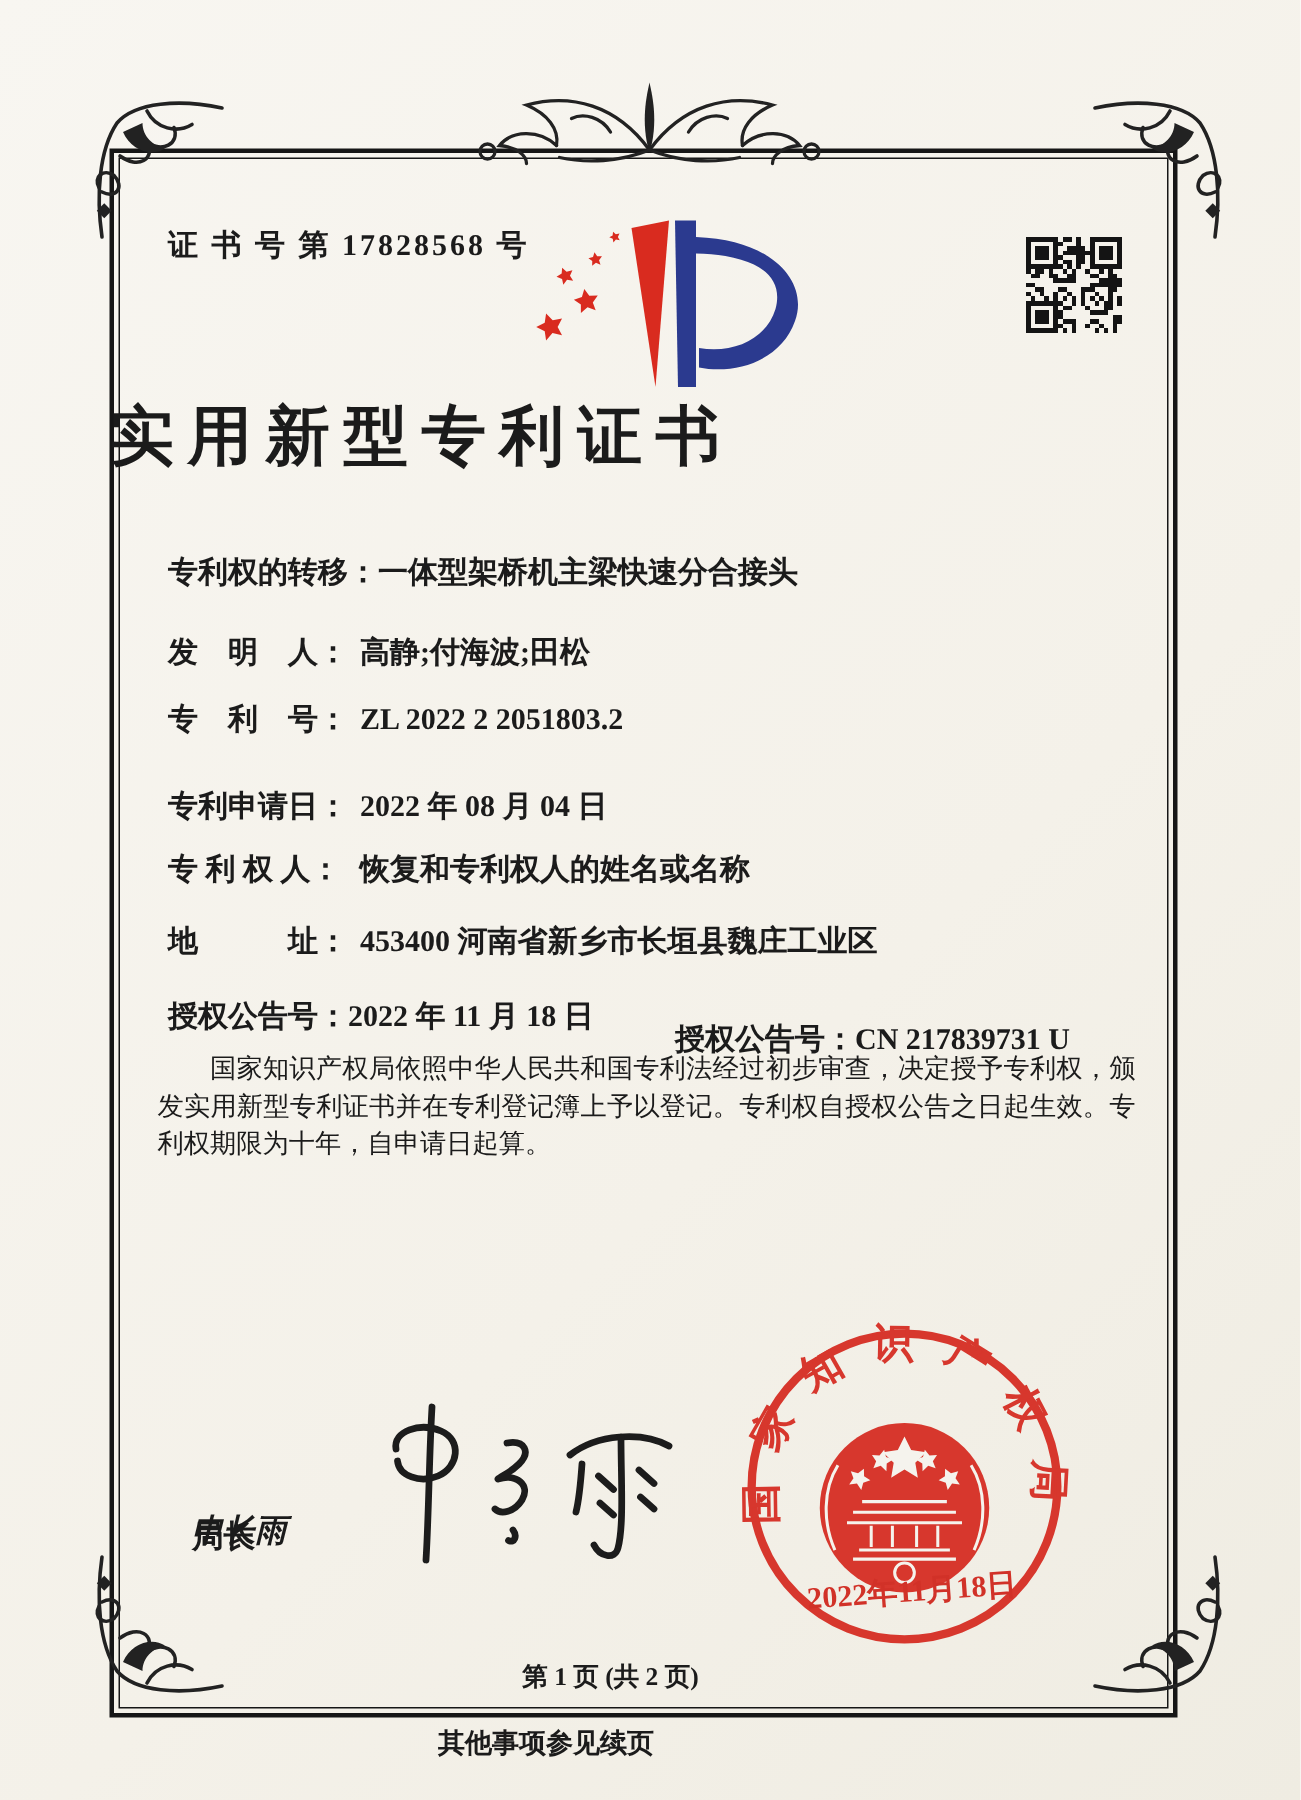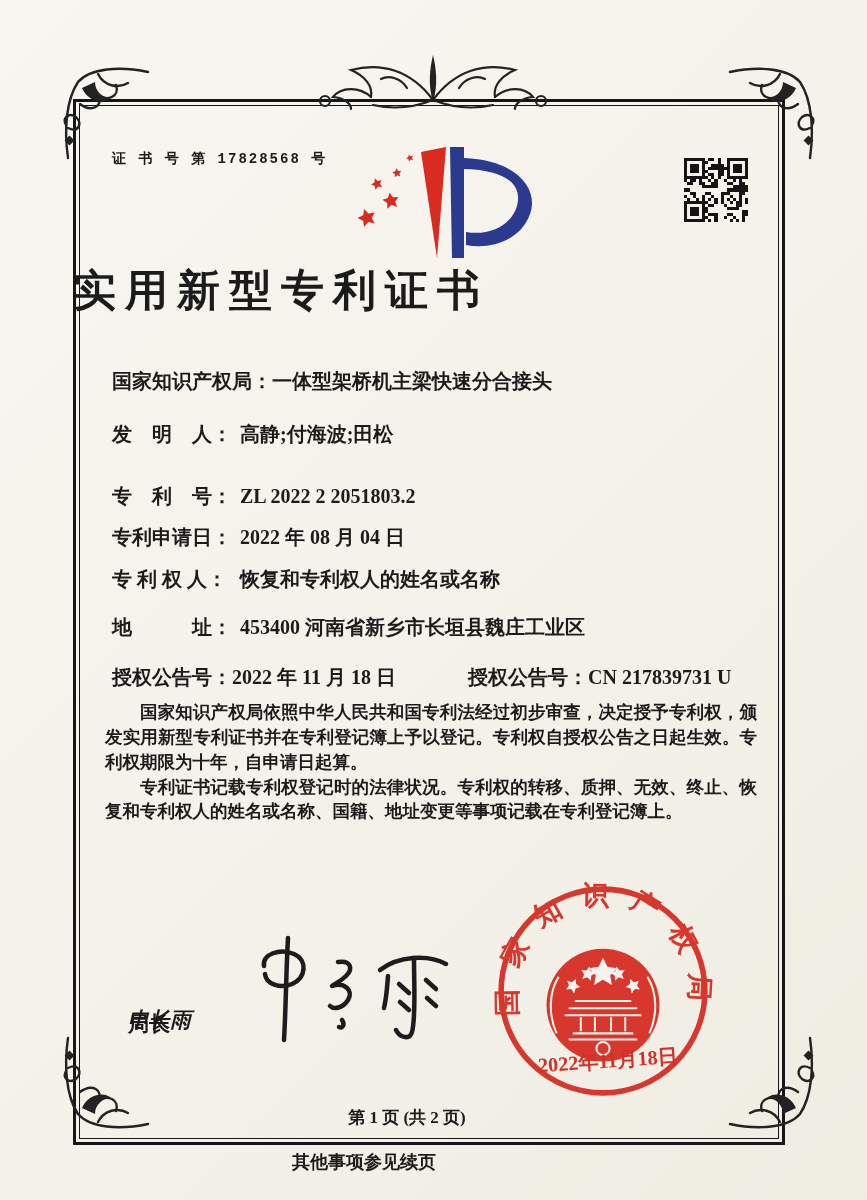--- a/index.html
+++ b/index.html
@@ -5,33 +5,33 @@
   html,body{margin:0;padding:0;}
   body{width:867px;height:1200px;position:relative;overflow:hidden;
        font-family:"Liberation Serif","DejaVu Serif",serif;
        background:linear-gradient(135deg,#f8f6f1 0%,#f4f1e9 60%,#efece2 100%);
        color:#1b1b1b;}
   .abs{position:absolute;}
   
   .cert-border{left:73px;top:99px;width:706px;height:1040px;border:3px solid #161616;}
   .cert-border-inner{position:absolute;inset:3px;border:1px solid #161616;}
   
-  .cert-no{left:112px;top:150px;font-size:14px;font-weight:bold;letter-spacing:2px;font-family:Liberation Mono, monospace;}
+  .cert-no{left:112px;top:150px;font-size:20px;font-weight:bold;letter-spacing:2px;}
   .logo{left:333px;top:144px;width:210px;height:120px;}
   .qr{left:684px;top:158px;width:64px;height:64px;}
   .cert-title{left:73px;top:262px;width:706px;text-align:left;font-size:43px;
               font-weight:bold;letter-spacing:9px;}
   
   .field-row{left:112px;width:660px;font-size:20px;font-weight:bold;white-space:nowrap;}
   .field-label{display:inline-block;min-width:128px;}
-  .grant-pair2{position:absolute;left:338px;top:0;margin-left:18px;}
+  .grant-pair2{position:absolute;left:338px;top:15px;}
   
   .paras{left:105px;top:700px;width:652px;font-size:17.5px;line-height:1.42;
          font-weight:500;text-align:justify;}
-  .paras p{margin:0;text-indent:2em;font-weight:bold;}
+  .paras p{margin:0;text-indent:2em;}
   
   .director-title{left:128px;top:964px;font-size:21px;font-weight:bold;margin-top:46px;}
   .director-name{left:128px;top:1006px;font-size:21px;font-weight:bold;font-style:italic;}
   .signature{left:242px;top:932px;width:220px;height:115px;}
   
   .seal{left:488px;top:876px;width:230px;height:230px;opacity:.92;}
   
   .page-info{left:73px;top:1106px;width:668px;text-align:center;font-size:17px;font-weight:bold;}
   .cont-note{left:0;top:1150px;width:728px;text-align:center;font-size:18px;font-weight:bold;}
   .orn{pointer-events:none;}
@@ -331,47 +331,46 @@
       <rect x="10" y="20" width="1" height="1"></rect>
       <rect x="15" y="20" width="1" height="1"></rect>
       <rect x="17" y="20" width="1" height="1"></rect>
       <rect x="19" y="20" width="1" height="1"></rect>
     </g>
 </svg>
 
 <div class="abs cert-title">实用新型专利证书</div>
 
 <div class="abs field-row" style="top:368px">
-  <span class="field-label">国家知识产权局：</span><span>一体型架桥机主梁快速分合接头</span>
+  <span class="field-label">专利权的转移：</span><span>一体型架桥机主梁快速分合接头</span>
 </div>
 <div class="abs field-row" style="top:421px">
   <span class="field-label">发　明　人：</span><span>高静;付海波;田松</span>
 </div>
-<div class="abs field-row" style="top:483px">
+<div class="abs field-row" style="top:466px">
   <span class="field-label">专　利　号：</span><span>ZL 2022 2 2051803.2</span>
 </div>
 <div class="abs field-row" style="top:524px">
   <span class="field-label">专利申请日：</span><span>2022 年 08 月 04 日</span>
 </div>
 <div class="abs field-row" style="top:566px">
   <span class="field-label">专 利 权 人：</span><span>恢复和专利权人的姓名或名称</span>
 </div>
 <div class="abs field-row" style="top:614px">
   <span class="field-label">地　　　址：</span><span>453400 河南省新乡市长垣县魏庄工业区</span>
 </div>
 <div class="abs field-row" style="top:664px">
   <span>授权公告号：</span><span>2022 年 11 月 18 日</span>
   <span class="grant-pair2">
     <span>授权公告号：</span><span>CN 217839731 U</span>
   </span>
 </div>
 
 <div class="abs paras">
   <p>国家知识产权局依照中华人民共和国专利法经过初步审查，决定授予专利权，颁发实用新型专利证书并在专利登记簿上予以登记。专利权自授权公告之日起生效。专利权期限为十年，自申请日起算。</p>
-  <p>专利证书记载专利权登记时的法律状况。专利权的转移、质押、无效、终止、恢复和专利权人的姓名或名称、国籍、地址变更等事项记载在专利登记簿上。</p>
 </div>
 
 <div class="abs director-title">局长</div>
 <div class="abs director-name">申长雨</div>
 
 <svg class="abs signature" viewBox="0 0 220 115">
   <g fill="none" stroke="#1c1c1c" stroke-width="4.5" stroke-linecap="round" stroke-linejoin="round">
     <path d="M46,6 C44,40 44,75 42,108"></path>
     <path d="M22,34 C20,22 38,16 52,22 C66,28 64,46 50,52 C38,57 24,52 23,42"></path>
     <path d="M96,30 C108,28 112,36 104,44 C98,50 92,52 90,54 C102,50 112,58 106,68 C101,76 92,78 88,74"></path>

